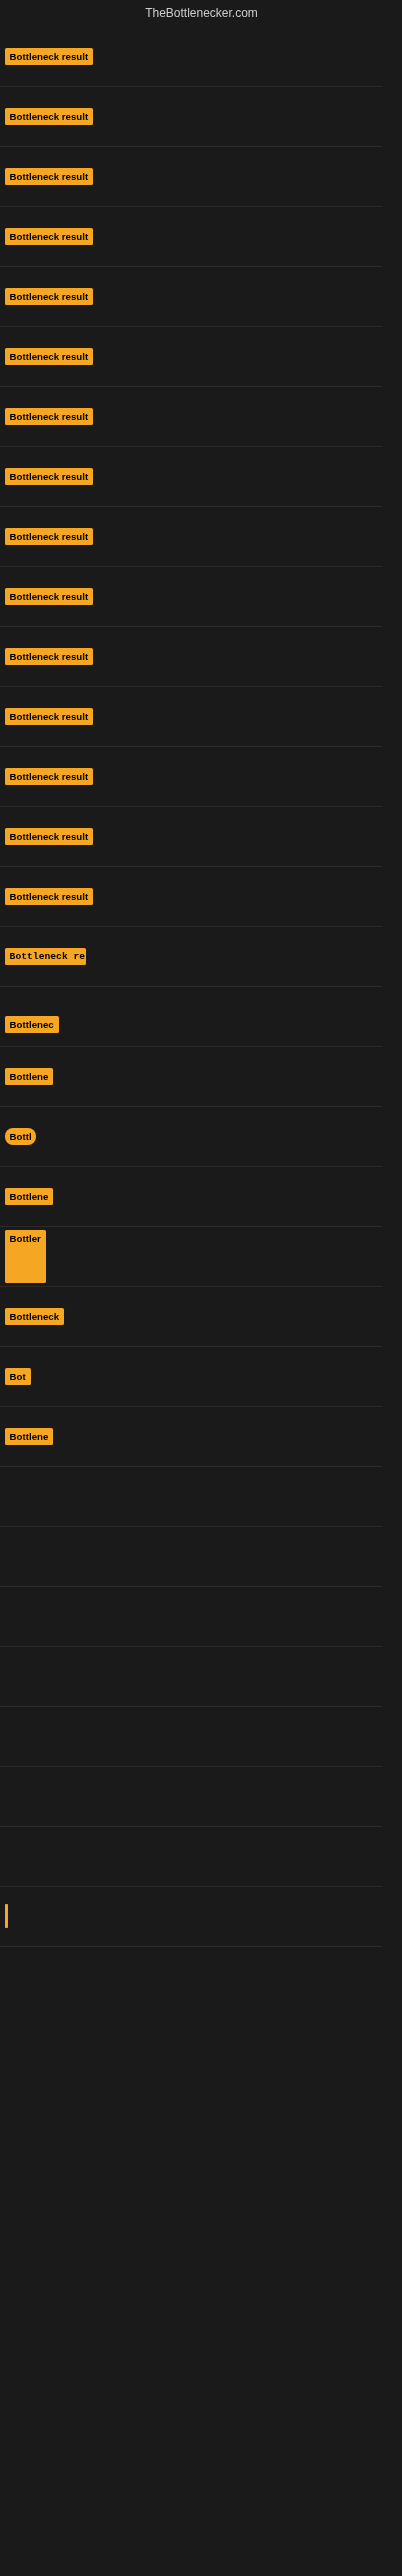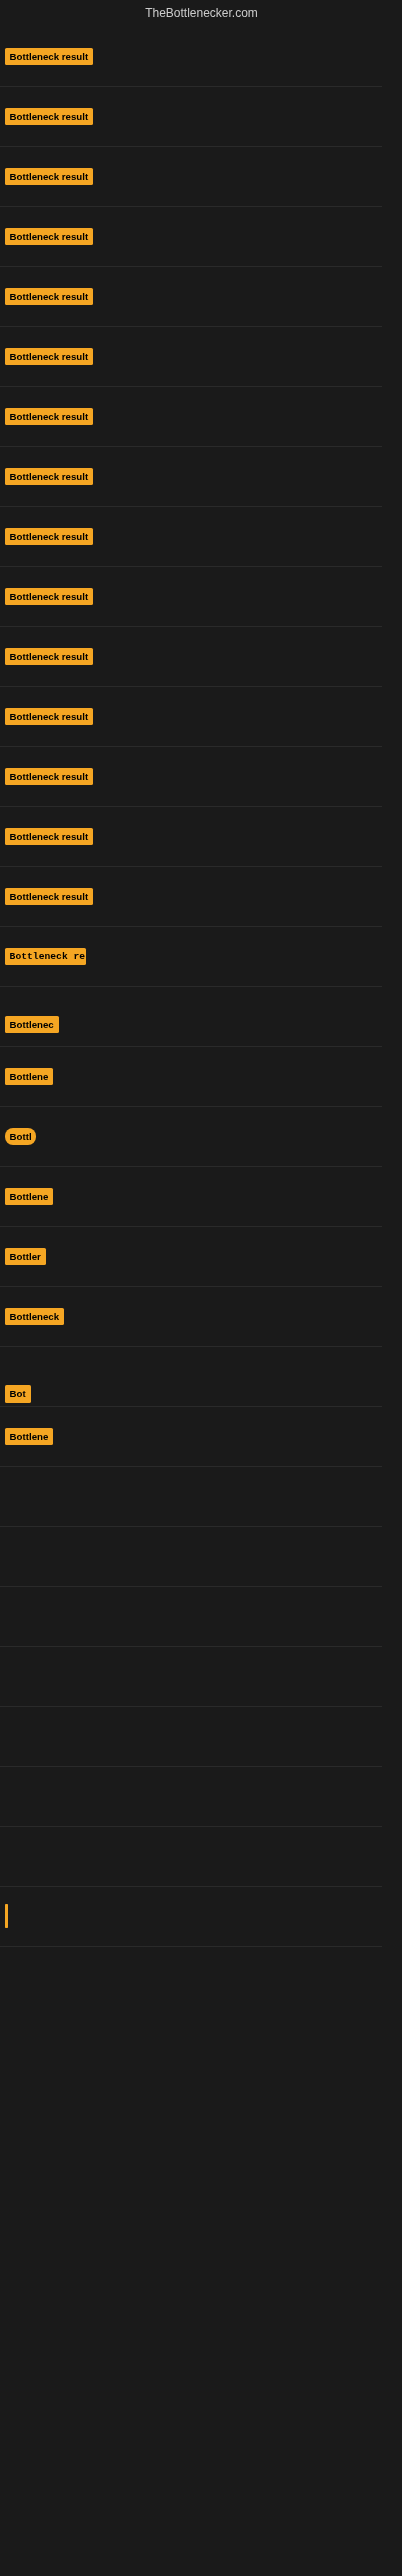--- a/index.html
+++ b/index.html
@@ -85,27 +85,27 @@
     </div>
     <div style="display: flex; align-items: center; padding: 3.2px 4.8px; height: 60px; border-bottom: 0.8px solid rgb(42, 42, 42); position: relative;">
       <div style="display: inline-block; background-color: rgb(245, 166, 35); color: rgb(0, 0, 0); font-size: 9.7px; font-weight: bold; padding: 3.2px 4.8px; border-radius: 1.6px; max-width: 52px; overflow: hidden; white-space: nowrap;">Bottlene</div>
     </div>
     <div style="display: flex; align-items: center; padding: 3.2px 4.8px; height: 60px; border-bottom: 0.8px solid rgb(42, 42, 42); position: relative;">
       <div style="display: inline-block; background-color: rgb(245, 166, 35); color: rgb(0, 0, 0); font-size: 9.7px; font-weight: bold; padding: 3.2px 4.8px; border-radius: 8px; max-width: 36px; overflow: hidden; white-space: nowrap;">Bottl</div>
     </div>
     <div style="display: flex; align-items: center; padding: 3.2px 4.8px; height: 60px; border-bottom: 0.8px solid rgb(42, 42, 42); position: relative;">
       <div style="display: inline-block; background-color: rgb(245, 166, 35); color: rgb(0, 0, 0); font-size: 9.7px; font-weight: bold; padding: 3.2px 4.8px; border-radius: 1.6px; max-width: 52px; overflow: hidden; white-space: nowrap;">Bottlene</div>
     </div>
-    <div style="display: flex; align-items: center; padding: 3.2px 4.8px; height: 60px; border-bottom: 0.8px solid rgb(42, 42, 42); position: relative;">
+    <div style="display: flex; padding: 3.2px 4.8px; height: 60px; border-bottom: 0.8px solid rgb(42, 42, 42); position: relative;">
       <div style="display: inline-block; background-color: rgb(245, 166, 35); color: rgb(0, 0, 0); font-size: 9.7px; font-weight: bold; padding: 3.2px 4.8px; border-radius: 1.6px; max-width: 44px; overflow: hidden; white-space: nowrap;">Bottler</div>
     </div>
     <div style="display: flex; align-items: center; padding: 3.2px 4.8px; height: 60px; border-bottom: 0.8px solid rgb(42, 42, 42); position: relative;">
       <div style="display: inline-block; background-color: rgb(245, 166, 35); color: rgb(0, 0, 0); font-size: 9.7px; font-weight: bold; padding: 3.2px 4.8px; border-radius: 1.6px; max-width: 64px; overflow: hidden; white-space: nowrap;">Bottleneck</div>
     </div>
-    <div style="display: flex; align-items: flex-end; padding: 3.2px 4.8px; height: 60px; border-bottom: 0.8px solid rgb(42, 42, 42); position: relative;">
+    <div style="display: flex; align-items: center; padding: 3.2px 4.8px; height: 60px; border-bottom: 0.8px solid rgb(42, 42, 42); position: relative;">
       <div style="display: inline-block; background-color: rgb(245, 166, 35); color: rgb(0, 0, 0); font-size: 9.7px; font-weight: bold; padding: 3.2px 4.8px; border-radius: 1.6px; max-width: 28px; overflow: hidden; white-space: nowrap;">Bot</div>
     </div>
     <div style="display: flex; align-items: center; padding: 3.2px 4.8px; height: 60px; border-bottom: 0.8px solid rgb(42, 42, 42); position: relative;">
       <div style="display: inline-block; background-color: rgb(245, 166, 35); color: rgb(0, 0, 0); font-size: 9.7px; font-weight: bold; padding: 3.2px 4.8px; border-radius: 1.6px; max-width: 52px; overflow: hidden; white-space: nowrap;">Bottlene</div>
     </div>
     <div style="display: flex; align-items: center; padding: 3.2px 4.8px; height: 60px; border-bottom: 0.8px solid rgb(42, 42, 42); position: relative;"></div>
     <div style="display: flex; align-items: center; padding: 3.2px 4.8px; height: 60px; border-bottom: 0.8px solid rgb(42, 42, 42); position: relative;"></div>
     <div style="display: flex; align-items: center; padding: 3.2px 4.8px; height: 60px; border-bottom: 0.8px solid rgb(42, 42, 42); position: relative;"></div>
     <div style="display: flex; align-items: center; padding: 3.2px 4.8px; height: 60px; border-bottom: 0.8px solid rgb(42, 42, 42); position: relative;"></div>
     <div style="display: flex; align-items: center; padding: 3.2px 4.8px; height: 60px; border-bottom: 0.8px solid rgb(42, 42, 42); position: relative;"></div>

